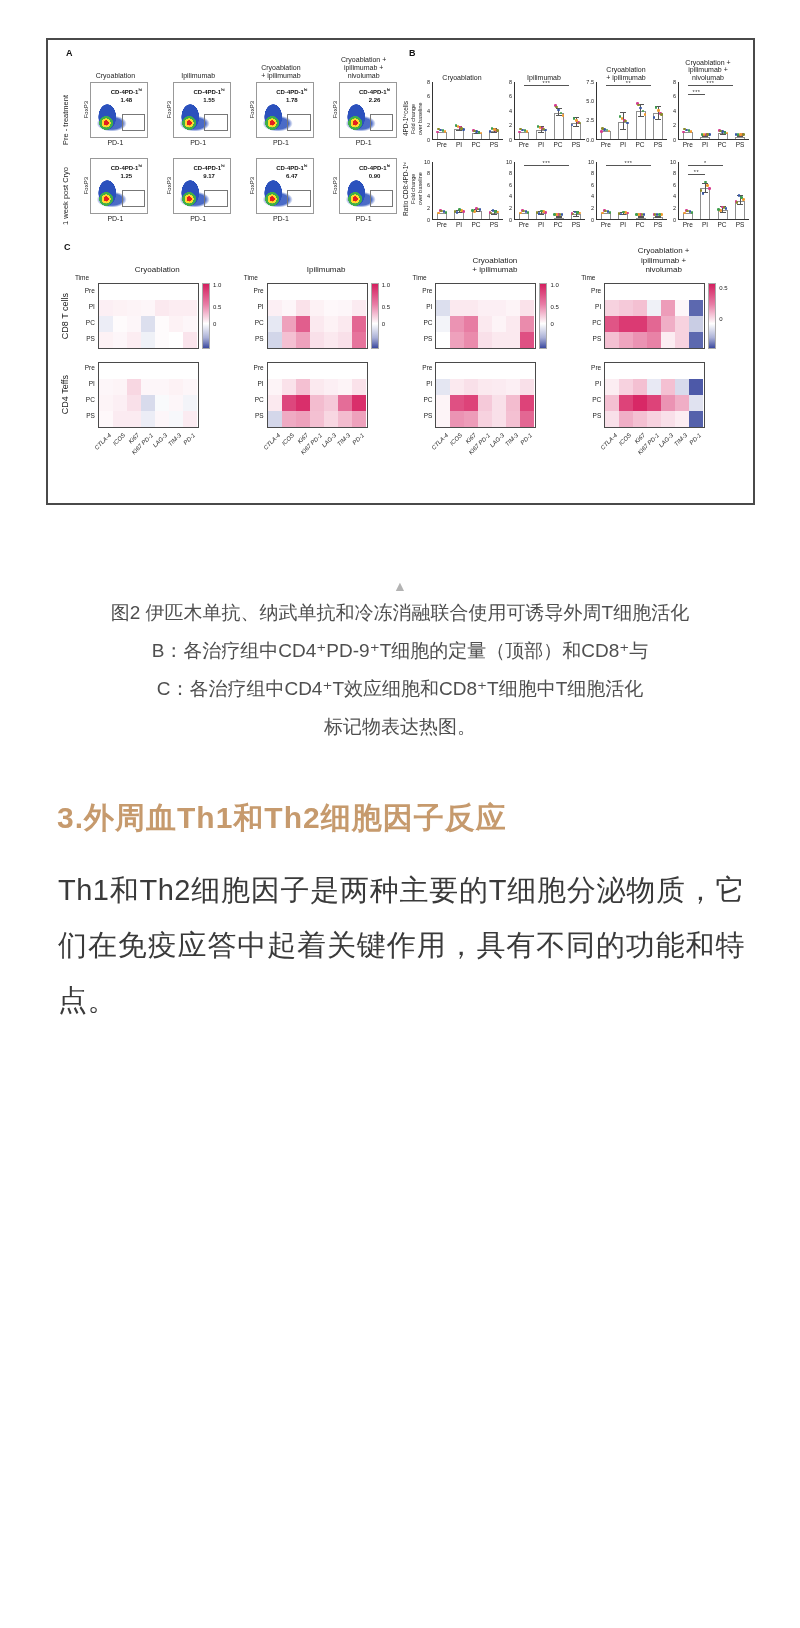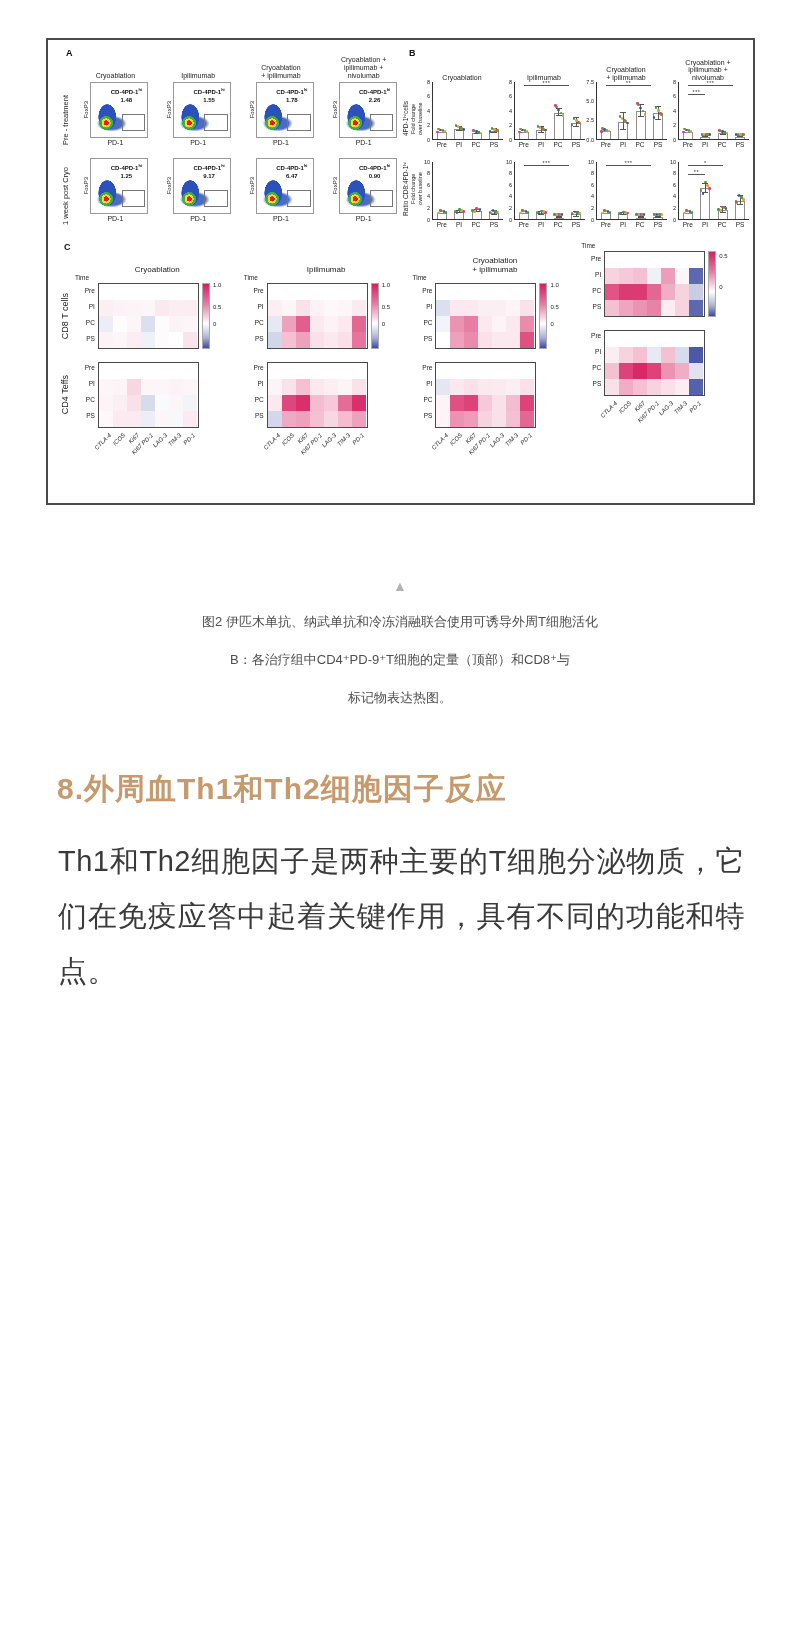--- a/index.html
+++ b/index.html
@@ -82,21 +82,21 @@
 .hm-cell{width:14px;height:16px}
 .hm-xlabs{position:relative;height:34px}
 .hm-xlab{position:absolute;top:4px;width:40px;text-align:right;font-size:6px;font-style:italic;color:#222;transform:rotate(-45deg);transform-origin:100% 0;white-space:nowrap}
 .hm-cbar{width:24px;position:relative;margin-left:3px}
 .cbar-strip{position:absolute;left:0;top:9px;width:8px;height:66px;border:.5px solid #aaa;
 background:linear-gradient(to bottom,#d41f5f 0%,#e87ea6 32%,#ffffff 62%,#aab0d6 84%,#3c4a9f 100%)}
 .cbar-tick{position:absolute;left:11px;font-size:6px;color:#222;transform:translateY(-50%)}
 
 
 .divider{text-align:center;color:#b3b3b3;font-size:14px;margin-top:74px;cursor:pointer;line-height:1}
-.caption{margin-top:10px;text-align:center;font-size:13px;line-height:38px;color:#4f4f4f}
+.caption{margin-top:1px;text-align:center;font-size:19px;line-height:38px;color:#4f4f4f}
 .sec-heading{margin:52px 57px 0;font-size:30px;color:#c69a6d;letter-spacing:1px;font-weight:bold}
 .body-para{margin:24px 55px 0 58px;font-size:29px;line-height:55px;color:#3a3a3a;text-align:justify;letter-spacing:.5px}
 .body-para + .body-para{margin-top:64px}
 </style>
 </head>
 <body>
 
 <div class="page">
   <div class="figure-box">
     <div class="fig-top">
@@ -981,20 +981,23 @@
             </div>
             <div class="hm-cbar">
               <div class="cbar-strip"></div>
               <span class="cbar-tick" style="top: 10.98px;">1.0</span>
               <span class="cbar-tick" style="top: 32.76px;">0.5</span>
               <span class="cbar-tick" style="top: 49.92px;">0</span>
             </div>
           </div>
         </div>
         <div class="hm-group">
+          <div class="hm-title">Cryoablation +
+ipilimumab +
+nivolumab</div>
           <div class="hm-main">
             <div class="hm-left">
               <div class="hm-time">Time</div>
               <div class="hm-rlab">Pre</div>
               <div class="hm-rlab">PI</div>
               <div class="hm-rlab">PC</div>
               <div class="hm-rlab">PS</div>
               <div class="hm-gap"></div>
               <div class="hm-rlab">Pre</div>
               <div class="hm-rlab">PI</div>
@@ -1080,19 +1083,20 @@
           </div>
         </div>
       </div>
   </div>
 
   <div class="divider">▲</div>
 
   <div class="caption" id="caption">
       <div class="cap-line">图2 伊匹木单抗、纳武单抗和冷冻消融联合使用可诱导外周T细胞活化</div>
       <div class="cap-line">B：各治疗组中CD4⁺PD-9⁺T细胞的定量（顶部）和CD8⁺与</div>
+      <div class="cap-line">C：各治疗组中CD4⁺T效应细胞和CD8⁺T细胞中T细胞活化</div>
       <div class="cap-line">标记物表达热图。</div>
     </div>
 
-  <h2 class="sec-heading">8.外周血Th1和Th2细胞因子反应</h2>
+  <h2 class="sec-heading">3.外周血Th1和Th2细胞因子反应</h2>
 
   <p class="body-para">Th1和Th2细胞因子是两种主要的T细胞分泌物质，它们在免疫应答中起着关键作用，具有不同的功能和特点。</p>
 </div>
 
 </body></html>

